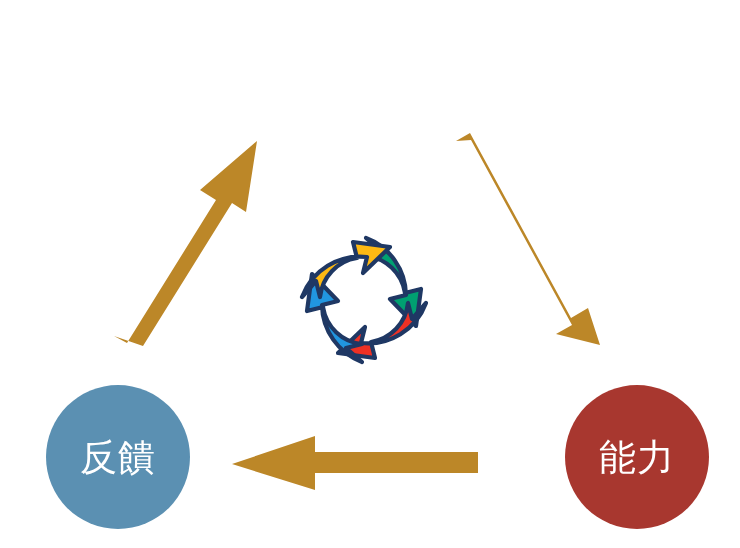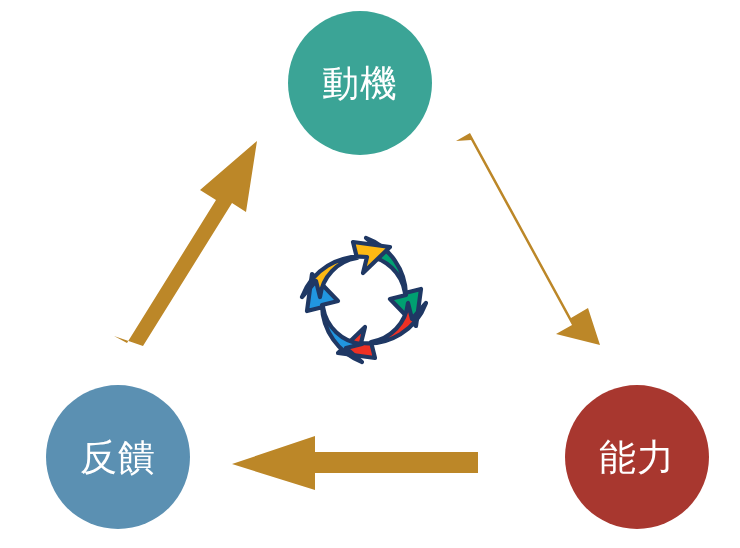--- a/index.html
+++ b/index.html
@@ -74,23 +74,20 @@
 
     <g>
       <polygon id="arrow-bottom-shape" points="478,452 315,452 315,436 232,464 315,490 315,473 478,473" fill="#BC8728"></polygon>
     </g>
 
     <g>
       <polygon id="arrow-left-shape" points="114,336 127,343 216,200 200,190 257,141 246,212 232,203 143,346" fill="#BC8728"></polygon>
     </g>
   </svg>
 
-  <div class="node-circle" id="node-motivation" style="background:#3BA496;">
-    <span class="node-label" style="color: rgb(255, 255, 255);">動機</span>
-  </div>
 
   <div class="node-circle" id="node-ability" style="background:#A8372F;">
     <span class="node-label" style="color: rgb(255, 255, 255);">能力</span>
   </div>
 
   <div class="node-circle" id="node-feedback" style="background:#5B90B2;">
     <span class="node-label" style="color: rgb(255, 255, 255);">反饋</span>
   </div>
 
   <svg id="center-cycle-layer" viewBox="0 0 740 548" xmlns="http://www.w3.org/2000/svg">

